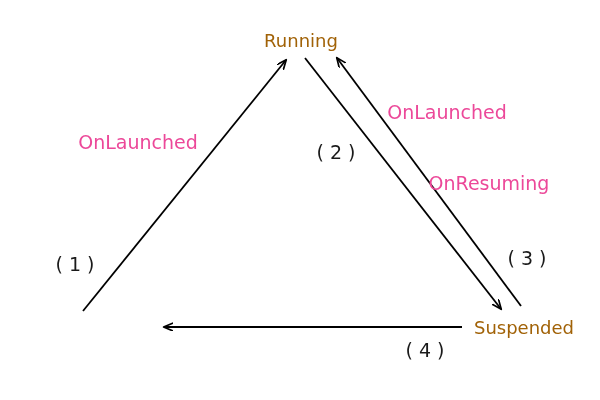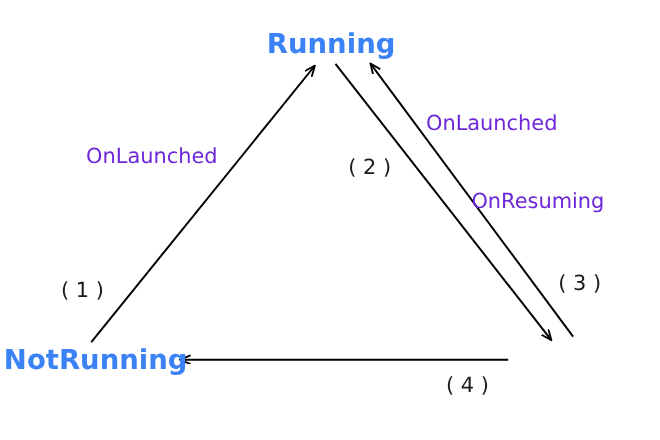--- a/index.html
+++ b/index.html
@@ -17,29 +17,29 @@
   }
   #edge-layer {
     position: absolute;
     left: 0;
     top: 0;
     width: 600px;
     height: 400px;
   }
   .node-label {
     position: absolute;
-    color: #3b82f6;
-    font-size: 25px;
-    font-weight: 700;
+    color: #a16207;
+    font-size: 18px;
+    font-weight: 400;
     white-space: nowrap;
     letter-spacing: 0px;
   }
   .edge-label {
     position: absolute;
-    color: #6d28d9;
+    color: #ec4899;
     font-size: 19px;
     font-weight: 400;
     white-space: nowrap;
   }
   .edge-index {
     position: absolute;
     color: #1a1a1a;
     font-size: 19px;
     font-weight: 400;
     white-space: nowrap;
@@ -65,22 +65,22 @@
 
     <line x1="305" y1="58" x2="501" y2="309" stroke="#000000" stroke-width="1.8" marker-end="url(#arrowhead)"></line>
 
     <line x1="521" y1="306" x2="337" y2="58" stroke="#000000" stroke-width="1.8" marker-end="url(#arrowhead)"></line>
 
     <line x1="462" y1="327" x2="164" y2="327" stroke="#000000" stroke-width="1.8" marker-end="url(#arrowhead)"></line>
   </svg>
 
   <div class="node-label c" style="left:301px; top:40px;">Running</div>
 
-  <div class="node-label c" style="left:87px; top:327px;">NotRunning</div>
 
+  <div class="node-label c" style="left:524px; top:327px;">Suspended</div>
 
   <div class="edge-label c" style="left:138px; top:142px;">OnLaunched</div>
 
   <div class="edge-index c" style="left:75px; top:264px;">( 1 )</div>
 
 
   <div class="edge-index c" style="left:336px; top:152px;">( 2 )</div>
 
   <div class="edge-label c" style="left:447px; top:112px;">OnLaunched</div>
 

